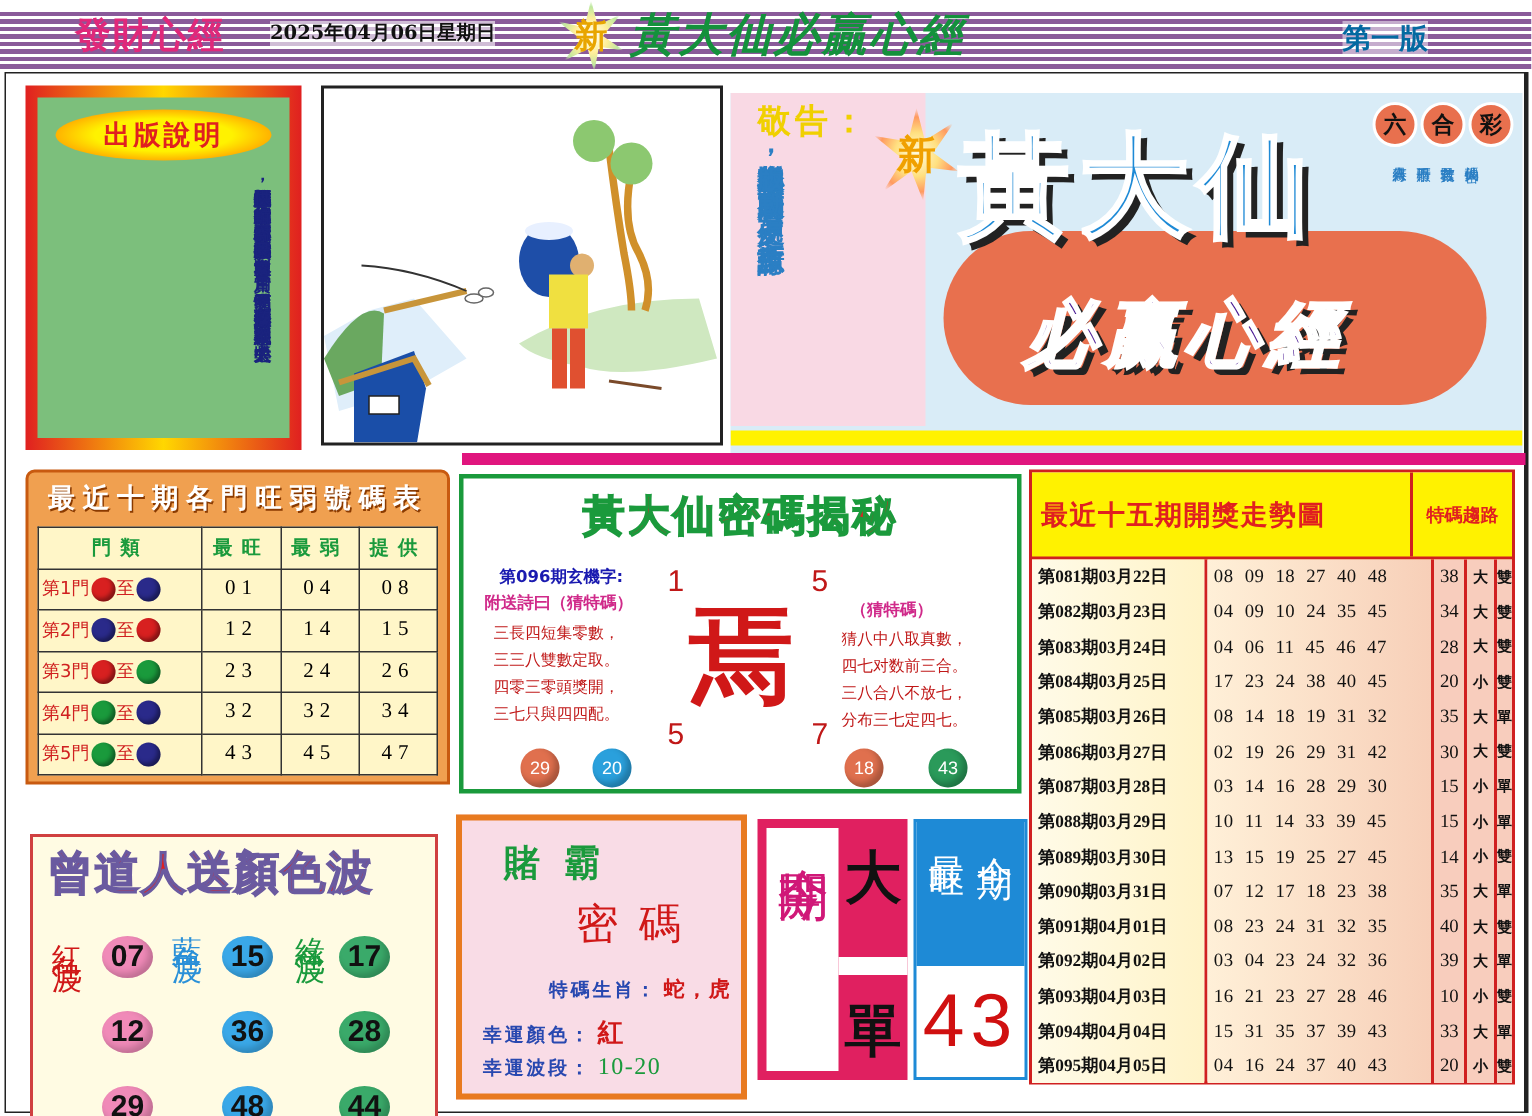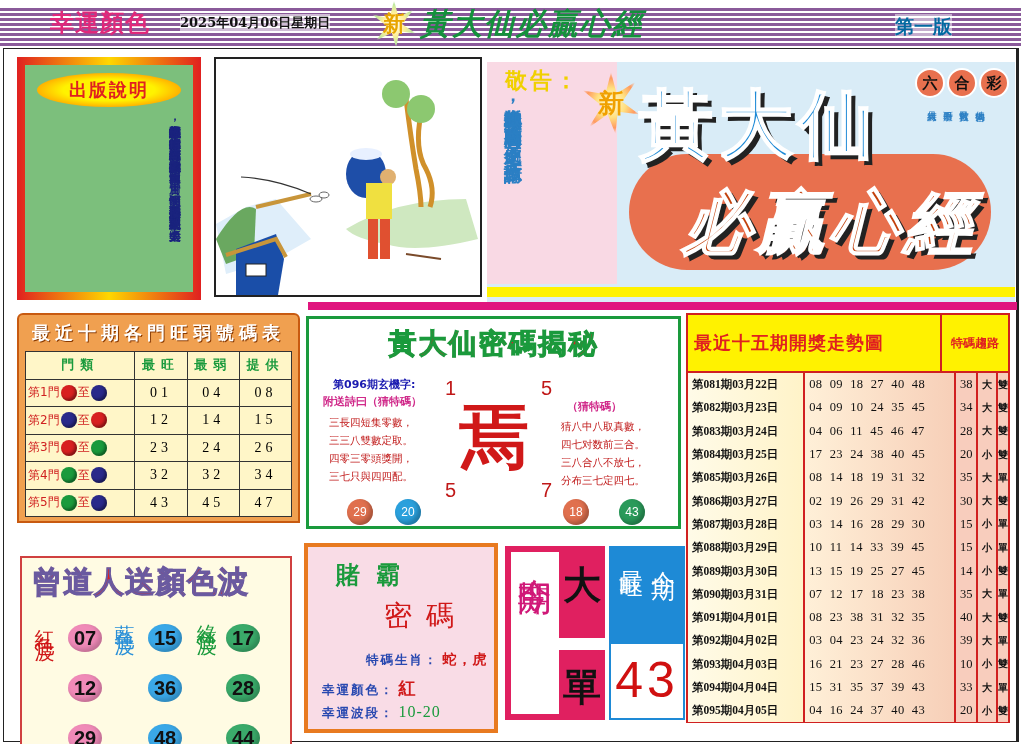--- a/index.html
+++ b/index.html
@@ -38,21 +38,21 @@
   .banner-left { position: absolute; left: 0; top: 0; width: 130px; height: 222px; background: #f9d9e4; }
   .banner-stripe { position: absolute; left: 0; top: 225px; width: 100%; height: 10px; background: #fff200; }
   .banner-warn { position: absolute; left: 18px; top: 4px; font-family: Liberation Serif, serif; font-weight: bold; font-size: 22px; color: #f0d000; letter-spacing: 3px; }
   .banner-msg { position: absolute; left: 14px; top: 34px; height: 192px; writing-mode: vertical-rl; font-family: "DejaVu Serif", serif; font-size: 18px; line-height: 24px; color: #2b7fc4; font-weight: bold; }
   .banner-new { position: absolute; left: 96px; top: 10px; width: 56px; height: 62px; display: flex; align-items: center; justify-content: center; }
   .banner-new .burst { position: absolute; inset: 0; background: radial-gradient(circle,#fffbe0 0%,#ffe080 35%,#ff9a60 60%,rgba(255,255,255,0) 75%); clip-path: polygon(50% 0,60% 35%,95% 15%,70% 48%,100% 68%,62% 64%,58% 100%,44% 68%,10% 90%,34% 55%,0 30%,40% 36%); }
   .banner-new span { position: relative; font-family: "DejaVu Serif", serif; font-weight: bold; font-size: 26px; color: #f0a000; }
   .banner-pill { position: absolute; left: 142px; top: 92px; width: 362px; height: 116px; border-radius: 58px; background: #e8704e; }
   .banner-title1 { position: absolute; left: 152px; top: 18px; font-family: "DejaVu Sans", sans-serif; font-weight: bold; font-size: 74px; color: #1e8ad6; letter-spacing: 6px; line-height: 88px;
     -webkit-text-stroke: 2px #fff; text-shadow: 5px 5px 0 #222; }
-  .banner-title2 { position: absolute; left: 196px; top: 126px; font-family: "DejaVu Sans", sans-serif; font-weight: bold; font-size: 68px; color: #c2410c; letter-spacing: 6px; line-height: 70px; font-style: italic;
+  .banner-title2 { position: absolute; left: 196px; top: 126px; font-family: "DejaVu Sans", sans-serif; font-weight: bold; font-size: 48px; color: #4c1d95; letter-spacing: 6px; line-height: 70px; font-style: italic;
     -webkit-text-stroke: 2px #fff; text-shadow: 5px 5px 0 #222; }
   .banner-balls { position: absolute; left: 428px; top: 6px; display: flex; gap: 2px; }
   .banner-balls span { width: 30px; height: 30px; border-radius: 50%; background: #e8704e; display: flex; align-items: center; justify-content: center; font-weight: bold; font-size: 15px; color: #111; border: 2px solid #fff; }
   .banner-verse { position: absolute; left: 440px; top: 42px; display: flex; flex-direction: row-reverse; gap: 5px; }
   .banner-verse div { writing-mode: vertical-rl; font-size: 9.5px; color: #2b7fc4; line-height: 11px; }
 
   .pink-bar { position: absolute; left: 308px; top: 302px; width: 709px; height: 8px; background: #e0157e; }
 
   
   .doors { position: absolute; left: 17px; top: 313px; width: 283px; height: 210px; background: #f0a050; border: 2px solid #c85a10; border-radius: 6px 6px 0 0; padding: 0 6px 6px 6px; }
@@ -117,21 +117,21 @@
   .hot-top { height: 96px; background: #1e8ad6; display: flex; flex-direction: row-reverse; justify-content: center; gap: 4px; padding-top: 4px; }
   .hot-top span { writing-mode: vertical-rl; font-family: "DejaVu Sans", sans-serif; font-size: 24px; color: #fff; line-height: 28px; letter-spacing: 6px; }
   .hot-num { text-align: center; font-family: "Liberation Sans", sans-serif; font-size: 50px; color: #d01010; line-height: 72px; letter-spacing: 4px; }
 </style>
 </head>
 <body>
 
 <div class="page">
 
   <div class="header"></div>
-  <div class="hdr-title">幸運顏色</div>
+  <div class="hdr-title">發財心經</div>
   <div class="hdr-date">2025年04月06日星期日</div>
   <div class="hdr-new">
       <div class="burst"></div>
       <span>新</span>
     </div>
   <div class="hdr-main">黃大仙必贏心經</div>
   <div class="hdr-edition">第一版</div>
 
   <div class="frame"></div>
 
@@ -337,21 +337,21 @@
           <div class="tcell">08 09 18 27 40 48</div>
           <div class="tcell">04 09 10 24 35 45</div>
           <div class="tcell">04 06 11 45 46 47</div>
           <div class="tcell">17 23 24 38 40 45</div>
           <div class="tcell">08 14 18 19 31 32</div>
           <div class="tcell">02 19 26 29 31 42</div>
           <div class="tcell">03 14 16 28 29 30</div>
           <div class="tcell">10 11 14 33 39 45</div>
           <div class="tcell">13 15 19 25 27 45</div>
           <div class="tcell">07 12 17 18 23 38</div>
-          <div class="tcell">08 23 38 31 32 35</div>
+          <div class="tcell">08 23 24 31 32 35</div>
           <div class="tcell">03 04 23 24 32 36</div>
           <div class="tcell">16 21 23 27 28 46</div>
           <div class="tcell">15 31 35 37 39 43</div>
           <div class="tcell">04 16 24 37 40 43</div>
         </div>
       <div class="tcol-sp" id="col-sp">
           <div class="tcell">38</div>
           <div class="tcell">34</div>
           <div class="tcell">28</div>
           <div class="tcell">20</div>

